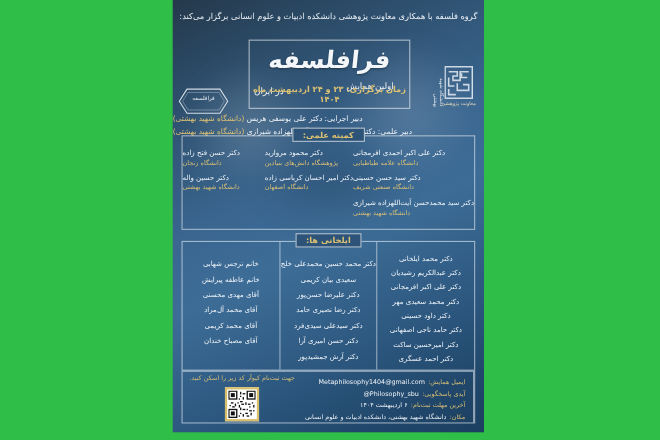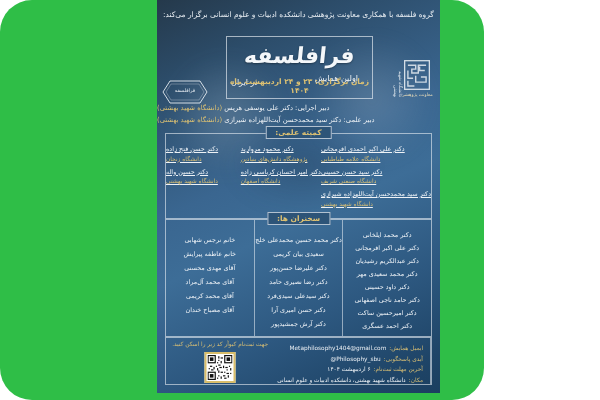--- a/index.html
+++ b/index.html
@@ -1,18 +1,18 @@
 <!DOCTYPE html>
 <html lang="fa"><head>
 <meta charset="utf-8">
 <style>
   * { margin:0; padding:0; box-sizing:border-box; }
   html,body { width:600px; height:400px; overflow:hidden; }
   body { font-family:"DejaVu Sans", sans-serif; }
-  #canvas { position:relative; width:484px; height:400px; background:#2fbe47;border-radius:32px; }
+  #canvas { position:relative; width:600px; height:400px; background:#2fbe47; }
 
   
   .poster {
     position:absolute; left:157px; top:0; width:283px; height:393px;
     background:linear-gradient(155deg,#25394b 0%,#2c4c69 16%,#3a6690 42%,#3d6d97 55%,#2d5880 75%,#1f4568 92%,#1b3f60 100%);
     overflow:hidden; color:#eef2f6;
   }
   .hand-blur { position:absolute; border-radius:50%; filter:blur(9px); pointer-events:none; }
   .h1 { left:10px; top:55px; width:120px; height:120px; background:radial-gradient(ellipse at center, rgba(165,185,200,0.28), rgba(165,185,200,0) 70%); transform:rotate(-20deg); }
   .h2 { left:150px; top:35px; width:130px; height:130px; background:radial-gradient(ellipse at center, rgba(175,190,205,0.24), rgba(175,190,205,0) 70%); }
@@ -38,21 +38,21 @@
 
   .secretary { position:absolute; left:0; right:0; text-align:left; font-size:6.8px; direction:rtl; white-space:nowrap; }
   .exec { top:104px; }
   .sci { top:116px; }
   .affil-gold { color:#ddc172; }
 
   
   .frame { position:absolute; border:1px solid rgba(235,240,245,0.6); }
   .sec-header { position:absolute; top:-8px; left:50%; transform:translateX(-50%); background:#2d5478; border:1px solid rgba(235,240,245,0.7); padding:1px 9px; font-size:7.5px; font-weight:bold; color:#ddc172; white-space:nowrap; direction:rtl; z-index:3; }
 
-  .committee-frame { left:8px; top:133px; width:267px; height:86px;text-decoration:underline; }
+  .committee-frame { left:8px; top:123px; width:267px; height:86px; }
   .committee-grid { display:flex; direction:rtl; padding-top:11px; height:100%; }
   .ccol { flex:1; text-align:left; }
   .centry { margin-bottom:6px; }
   .cname { font-size:6.4px; color:#f0f4f8; white-space:nowrap; direction:rtl; }
   .caffil { font-size:5.9px; color:#d9bf74; margin-top:2.5px; white-space:nowrap; direction:rtl; }
 
   .speakers-frame { left:8px; top:219px; width:267px; height:118px; }
   .speakers-grid { display:flex; direction:rtl; height:100%; }
   .scol { flex:1; text-align:center; padding-top:13px; }
   .scol.mid { border-left:1px solid rgba(235,240,245,0.55); border-right:1px solid rgba(235,240,245,0.55); }
@@ -150,26 +150,26 @@
           </div>
           <div class="centry">
             <div class="cname">دکتر حسین واله</div>
             <div class="caffil">دانشگاه شهید بهشتی</div>
           </div>
         </div>
       </div>
     </div>
 
     <div class="frame speakers-frame">
-      <div class="sec-header">سخنران ها:</div>
+      <div class="sec-header">ایلخانی ها:</div>
       <div class="speakers-grid">
         <div class="scol eight">
           <div class="sname">دکتر محمد ایلخانی</div>
+          <div class="sname">دکتر عبدالکریم رشیدیان</div>
           <div class="sname">دکتر علی اکبر افرمجانی</div>
-          <div class="sname">دکتر عبدالکریم رشیدیان</div>
           <div class="sname">دکتر محمد سعیدی مهر</div>
           <div class="sname">دکتر داود حسینی</div>
           <div class="sname">دکتر حامد ناجی اصفهانی</div>
           <div class="sname">دکتر امیرحسین ساکت</div>
           <div class="sname">دکتر احمد عسگری</div>
         </div>
         <div class="scol mid">
           <div class="sname">دکتر محمد حسین محمدعلی خلج</div>
           <div class="sname">سعیدی بیان کریمی</div>
           <div class="sname">دکتر علیرضا حسن‌پور</div>

